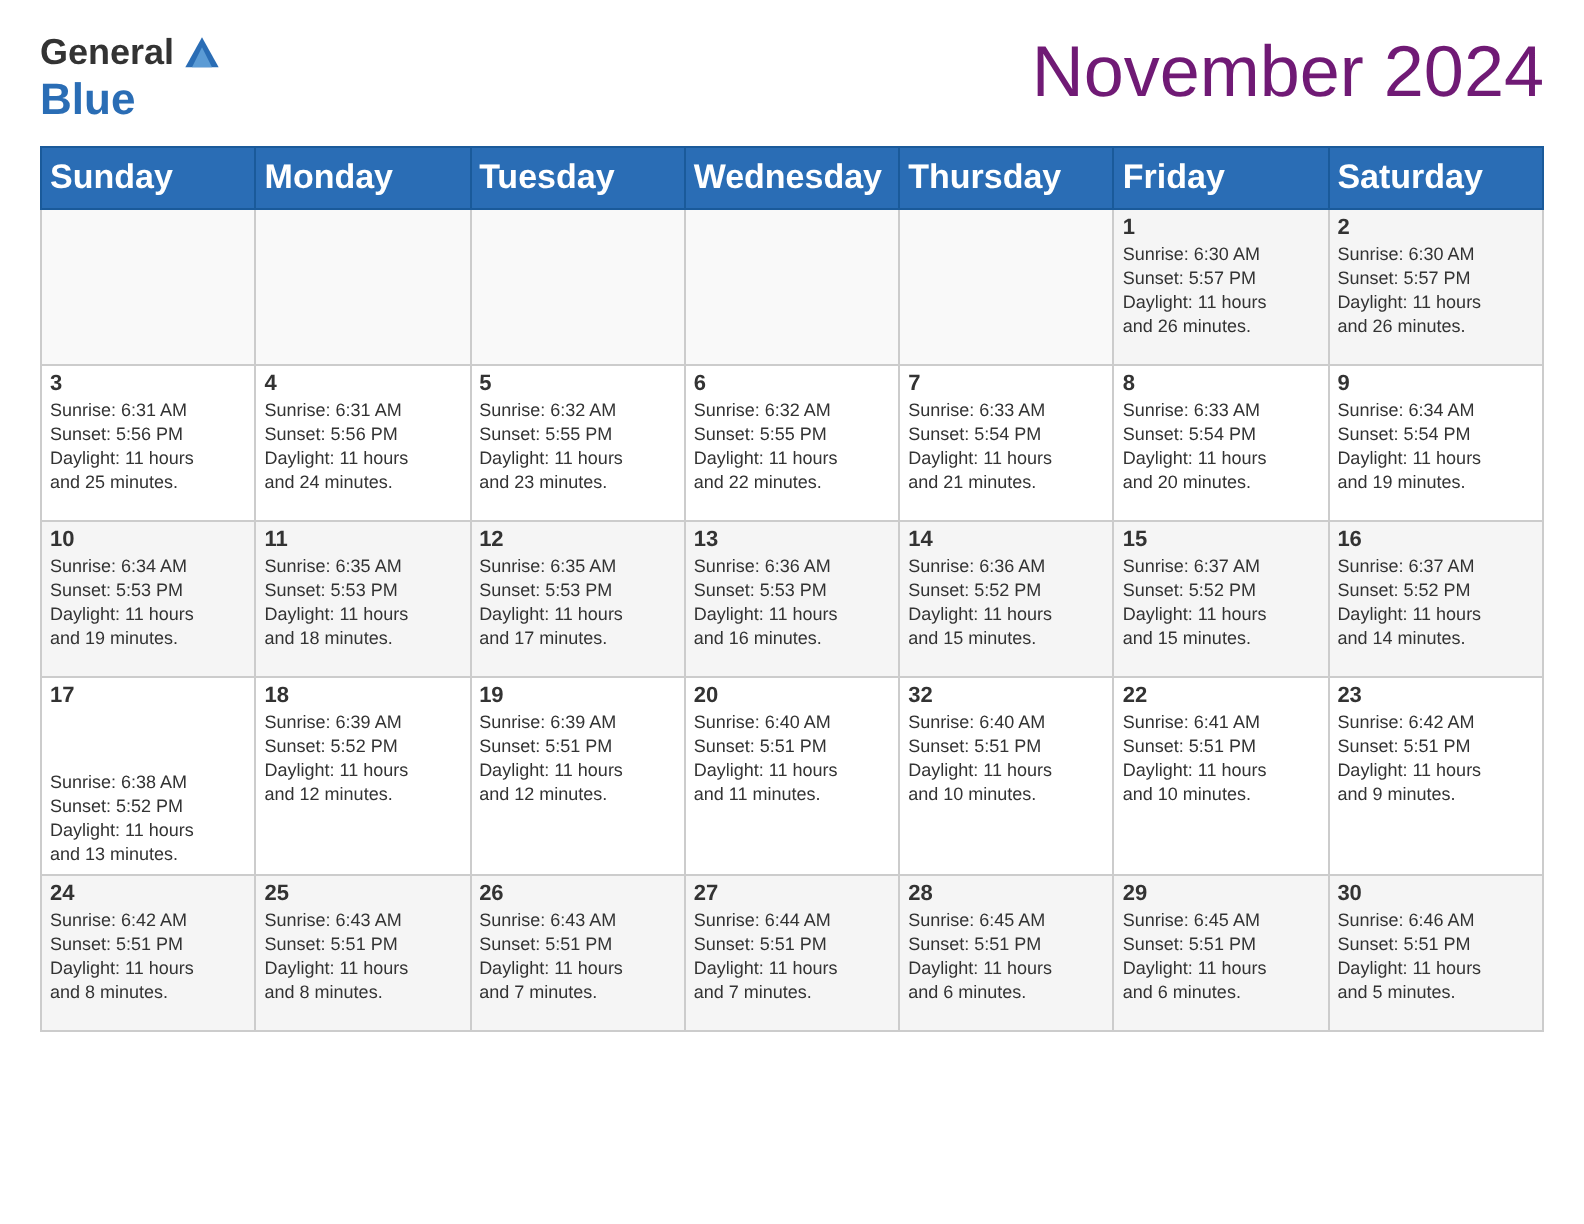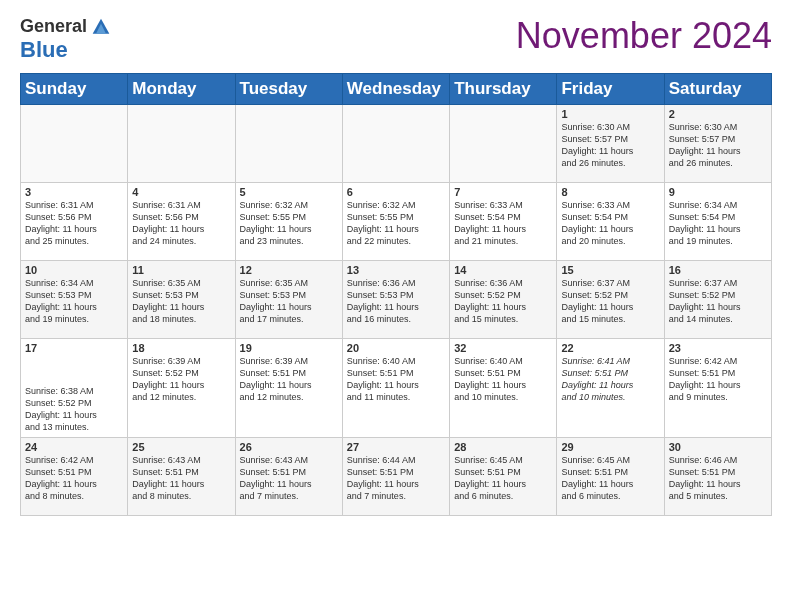--- a/index.html
+++ b/index.html
@@ -295,21 +295,21 @@
           </td>
           <td>
             <span class="day-number">32</span>
             <div class="day-info" style="white-space: pre-line;">Sunrise: 6:40 AM
 Sunset: 5:51 PM
 Daylight: 11 hours
 and 10 minutes.</div>
           </td>
           <td>
             <span class="day-number">22</span>
-            <div class="day-info" style="white-space: pre-line; font-style: italic;">Sunrise: 6:41 AM
+            <div class="day-info" style="white-space: pre-line;">Sunrise: 6:41 AM
 Sunset: 5:51 PM
 Daylight: 11 hours
 and 10 minutes.</div>
           </td>
           <td>
             <span class="day-number">23</span>
             <div class="day-info" style="white-space: pre-line;">Sunrise: 6:42 AM
 Sunset: 5:51 PM
 Daylight: 11 hours
 and 9 minutes.</div>

